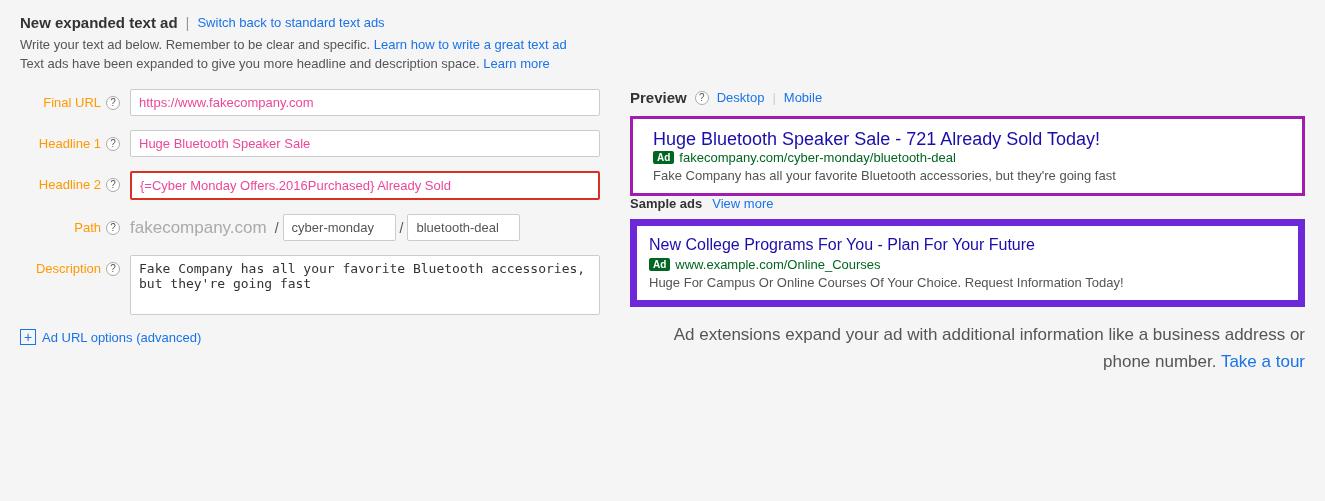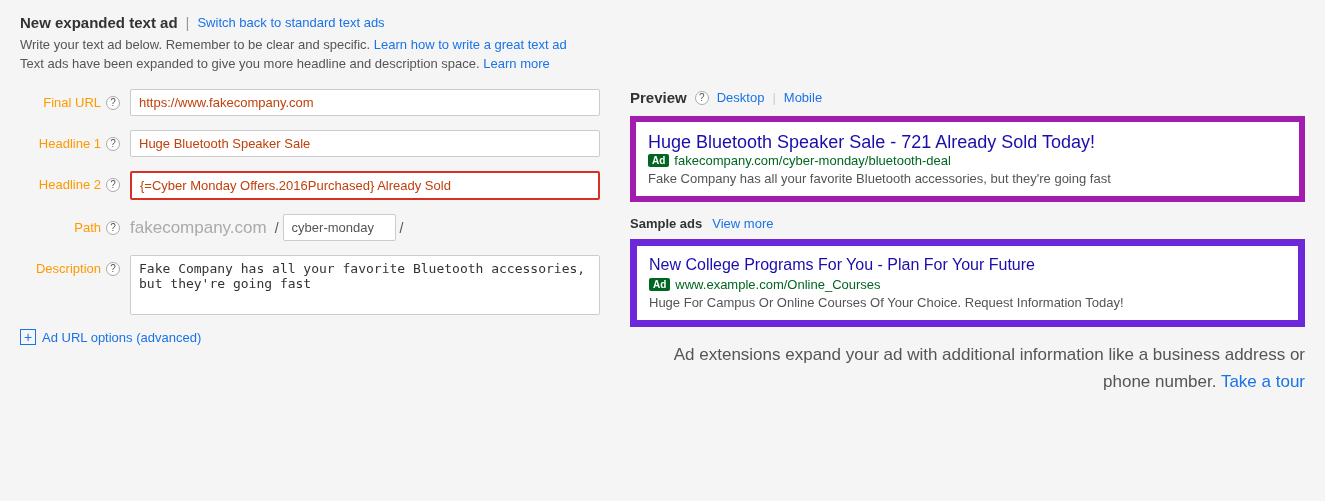--- a/index.html
+++ b/index.html
@@ -78,21 +78,21 @@
       color: #555;
       cursor: pointer;
       background: #fff;
     }
     .form-input {
       flex: 1;
       padding: 5px 8px;
       border: 1px solid #ccc;
       border-radius: 2px;
       font-size: 13px;
-      color: #c2410c;
+      color: #ec4899;
       background: #fff;
     }
     .form-input.headline2-error {
       border: 2px solid #d93025;
     }
     .path-row {
       display: flex;
       align-items: center;
       gap: 0;
     }
@@ -177,24 +177,23 @@
     .preview-tab {
       color: #1a73e8;
       cursor: pointer;
       text-decoration: none;
       font-size: 13px;
     }
     .preview-pipe {
       color: #ccc;
     }
     .preview-ad-box {
-      border: 6px solid #a21caf;
-      padding: 10px 12px;
-      background: #fff;
-      margin-bottom: 14px;
+      border: 3px solid #a21caf;
+      padding: 10px 20px;
+      background: #fff;
     }
     .preview-ad-headline {
       color: #1a0dab;
       font-size: 18px;
       font-weight: normal;
       margin-bottom: 4px;
       text-decoration: none;
       cursor: pointer;
     }
     .preview-ad-url-line {
@@ -329,20 +328,21 @@
     <div class="form-row">
       <div class="form-label">
         <span style="color:#f90;">Path</span>
         <span class="help-icon">?</span>
       </div>
       <div class="path-row">
         <span class="path-base">fakecompany.com</span>
         <span class="path-slash">/</span>
         <input type="text" class="path-input" value="cyber-monday" style="">
         <span class="path-slash">/</span>
+        <input type="text" class="path-input" value="bluetooth-deal" style="">
       </div>
     </div>
 
     <div class="form-description-row">
       <div class="form-label">
         <span style="color:#f90;">Description</span>
         <span class="help-icon">?</span>
       </div>
       <textarea class="description-input" style="">Fake Company has all your favorite Bluetooth accessories, but they're going fast</textarea>
     </div>

